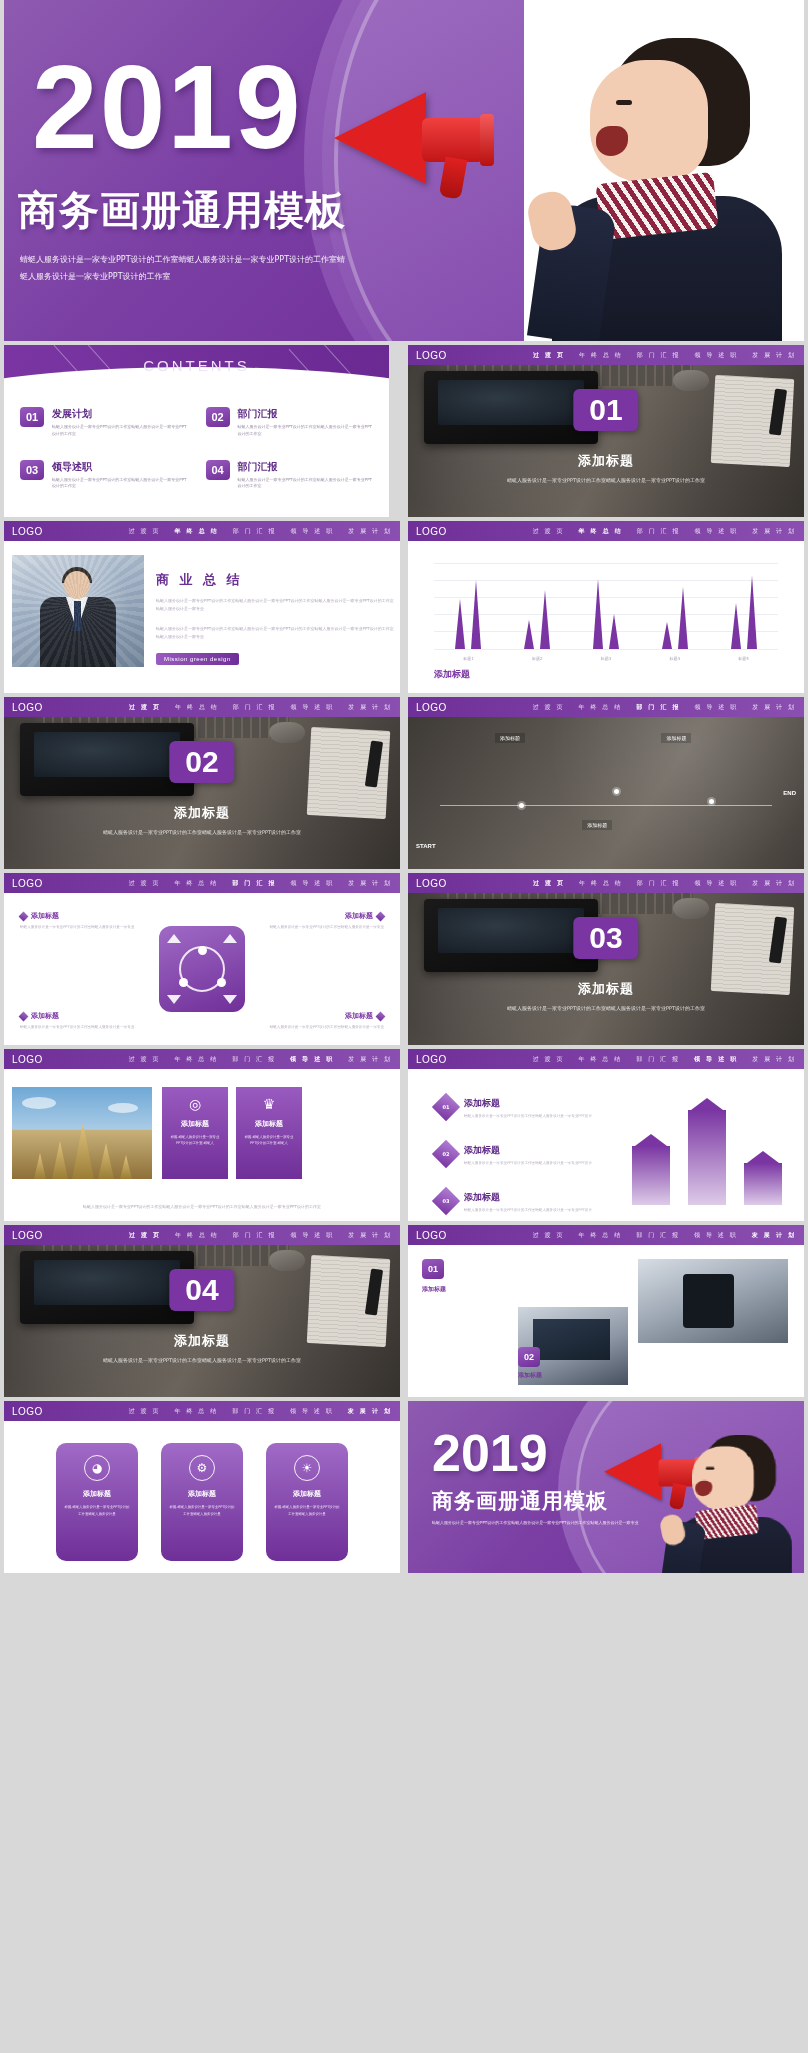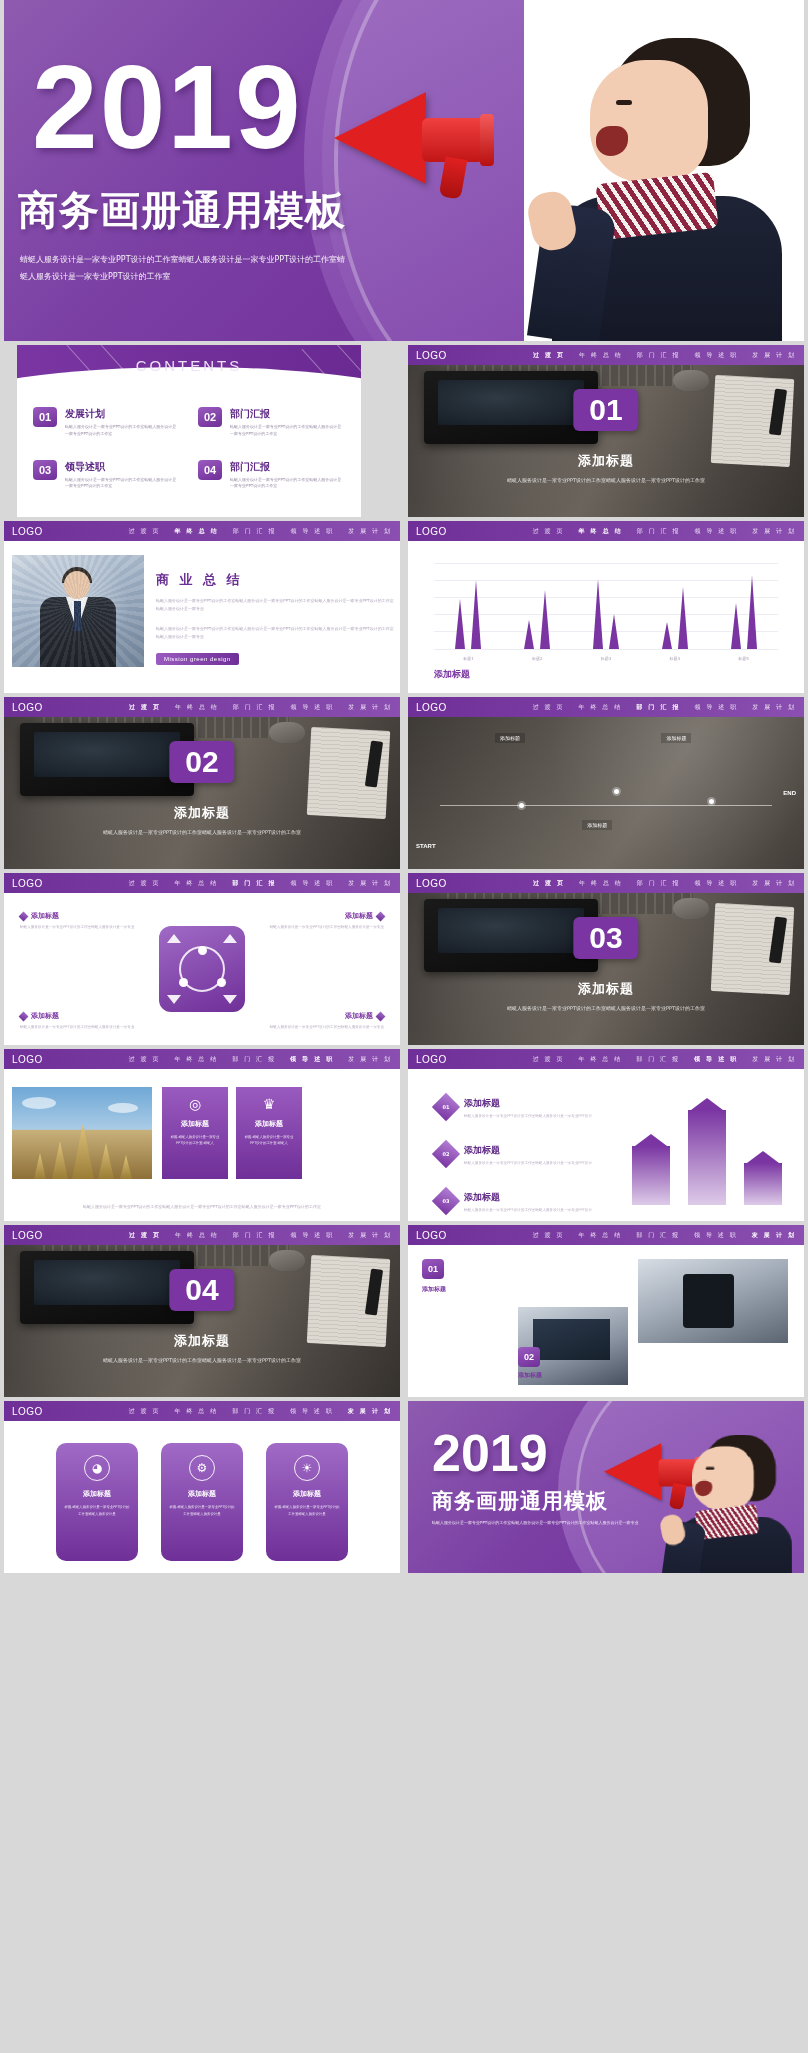--- a/index.html
+++ b/index.html
@@ -373,21 +373,21 @@
       <div class="mp-ring"></div>
         <div class="mp-handle"></div>
     </div>
 
     <div class="hero-year">2019</div>
     <div class="hero-title">商务画册通用模板</div>
     <div class="hero-sub">蜻蜓人服务设计是一家专业PPT设计的工作室蜻蜓人服务设计是一家专业PPT设计的工作室蜻蜓人服务设计是一家专业PPT设计的工作室</div>
 
   </div>
 
-  <div class="slide contents" style="left:17px;top:345px;width:344px;height:172px;">
+  <div class="slide contents" style="left:4px;top:345px;width:385px;height:172px;">
     <div class="ct-head">
       <div class="ct-streak" style="left:60px;top:6px;"></div>
       <div class="ct-streak" style="left:40px;top:22px;"></div>
       <div class="ct-streak" style="left:300px;top:10px;"></div>
       <div class="ct-streak" style="left:275px;top:26px;"></div>
     </div>
     <div class="ct-title">CONTENTS</div>
     <div class="ct-grid">
       <div class="ct-item">
         <div class="ct-num">01</div>

